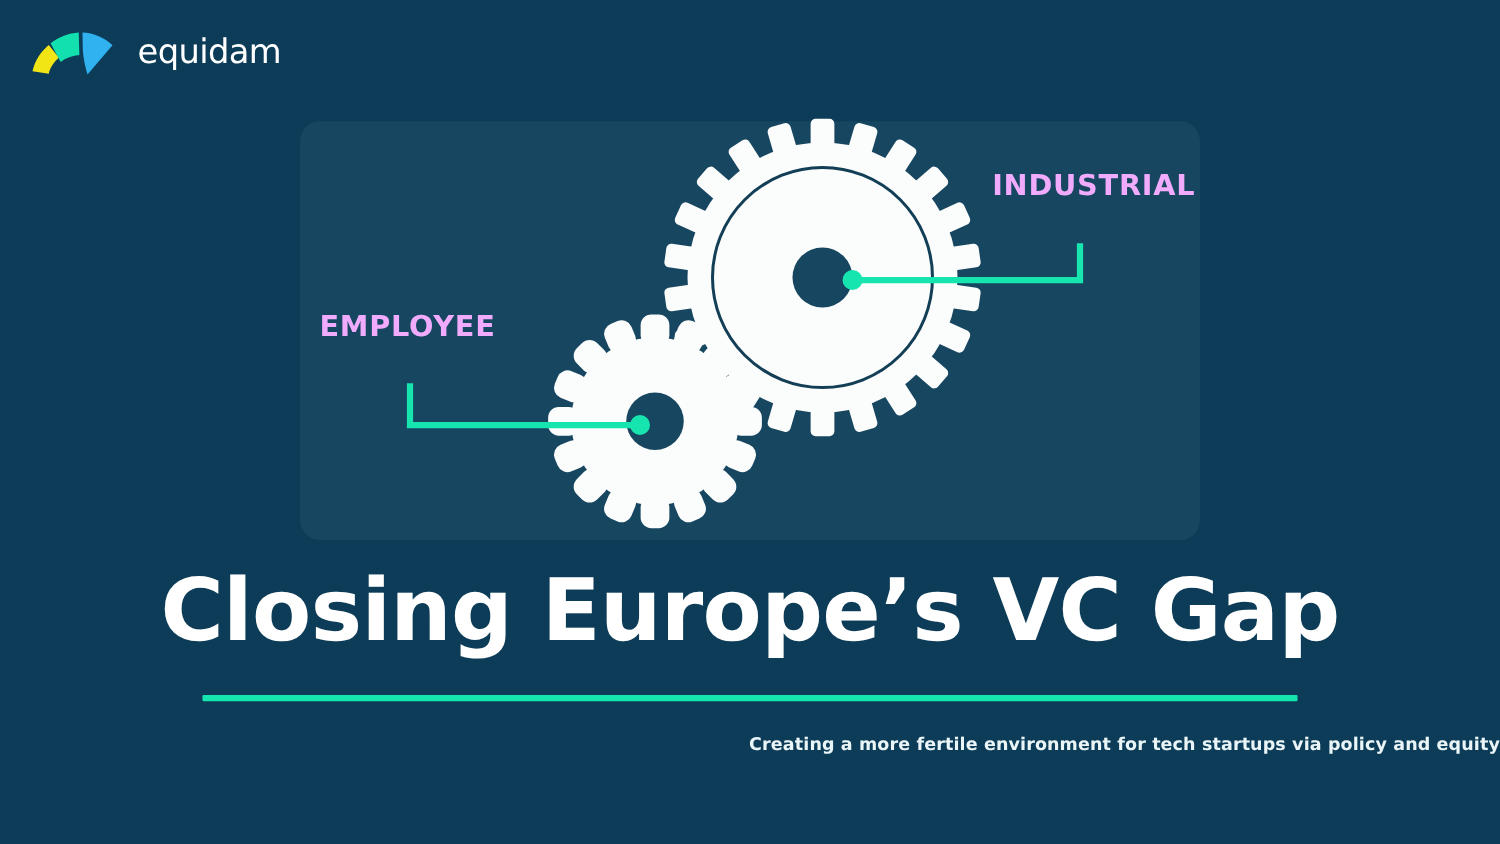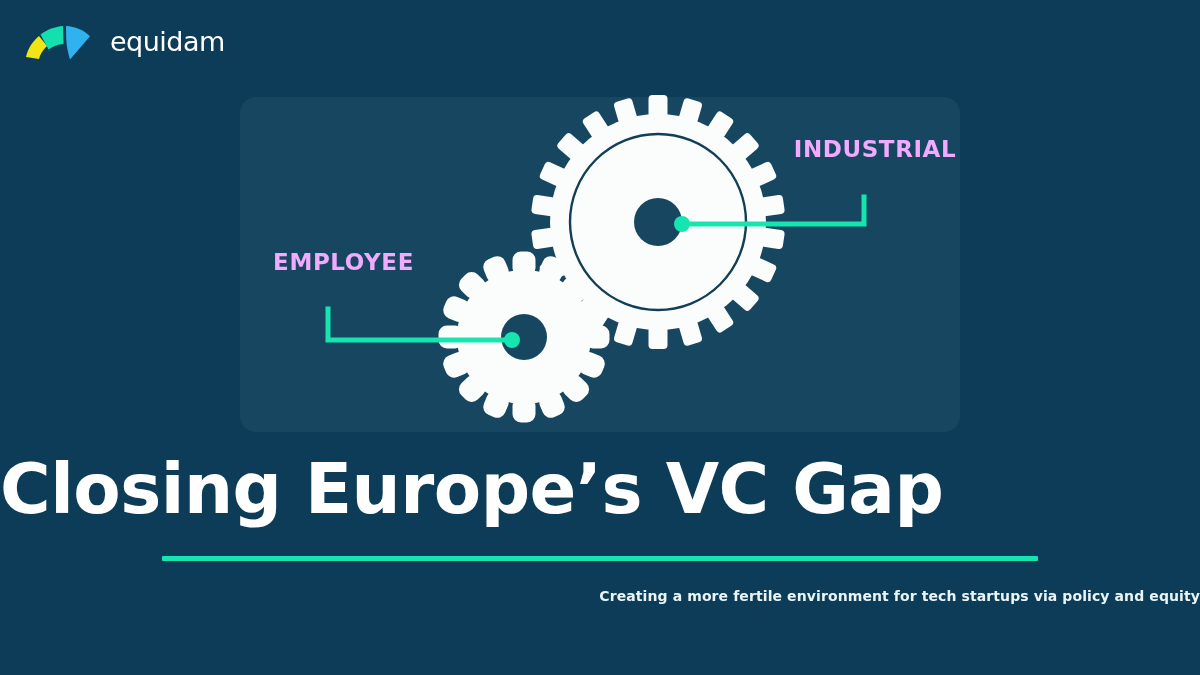--- a/index.html
+++ b/index.html
@@ -68,36 +68,36 @@
     font-weight: 700;
     letter-spacing: 0.6px;
     line-height: 1.45;
     text-transform: uppercase;
     font-family: "DejaVu Sans", sans-serif;
   }
   .callout-employee {
     left: 238px;
     top: 246px;
     width: 176px;
-    text-align: right;
+    text-align: center;
   }
   .callout-industrial {
     left: 772px;
     top: 133px;
     width: 206px;
     text-align: center;
   }
 
   
   .headline {
     position: absolute;
     left: 0;
     top: 455px;
     width: 1200px;
-    text-align: left;
+    text-align: center;
     color: #ffffff;
     font-size: 69px;
     font-weight: 700;
     letter-spacing: -0.5px;
     line-height: 1;
     font-family: "DejaVu Sans", sans-serif;
     white-space: nowrap;
   }
   .rule {
     position: absolute;

